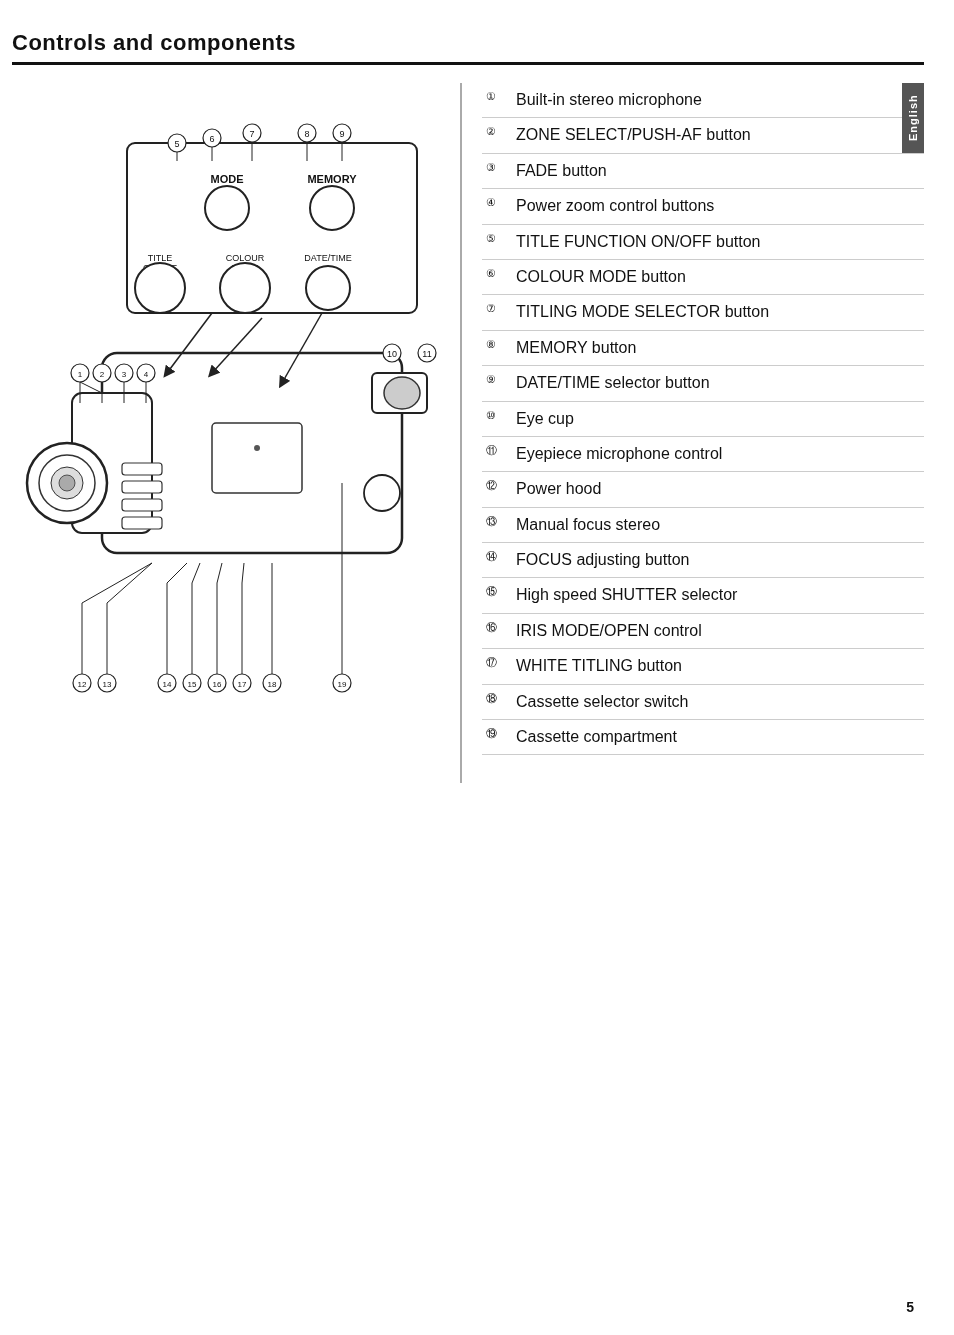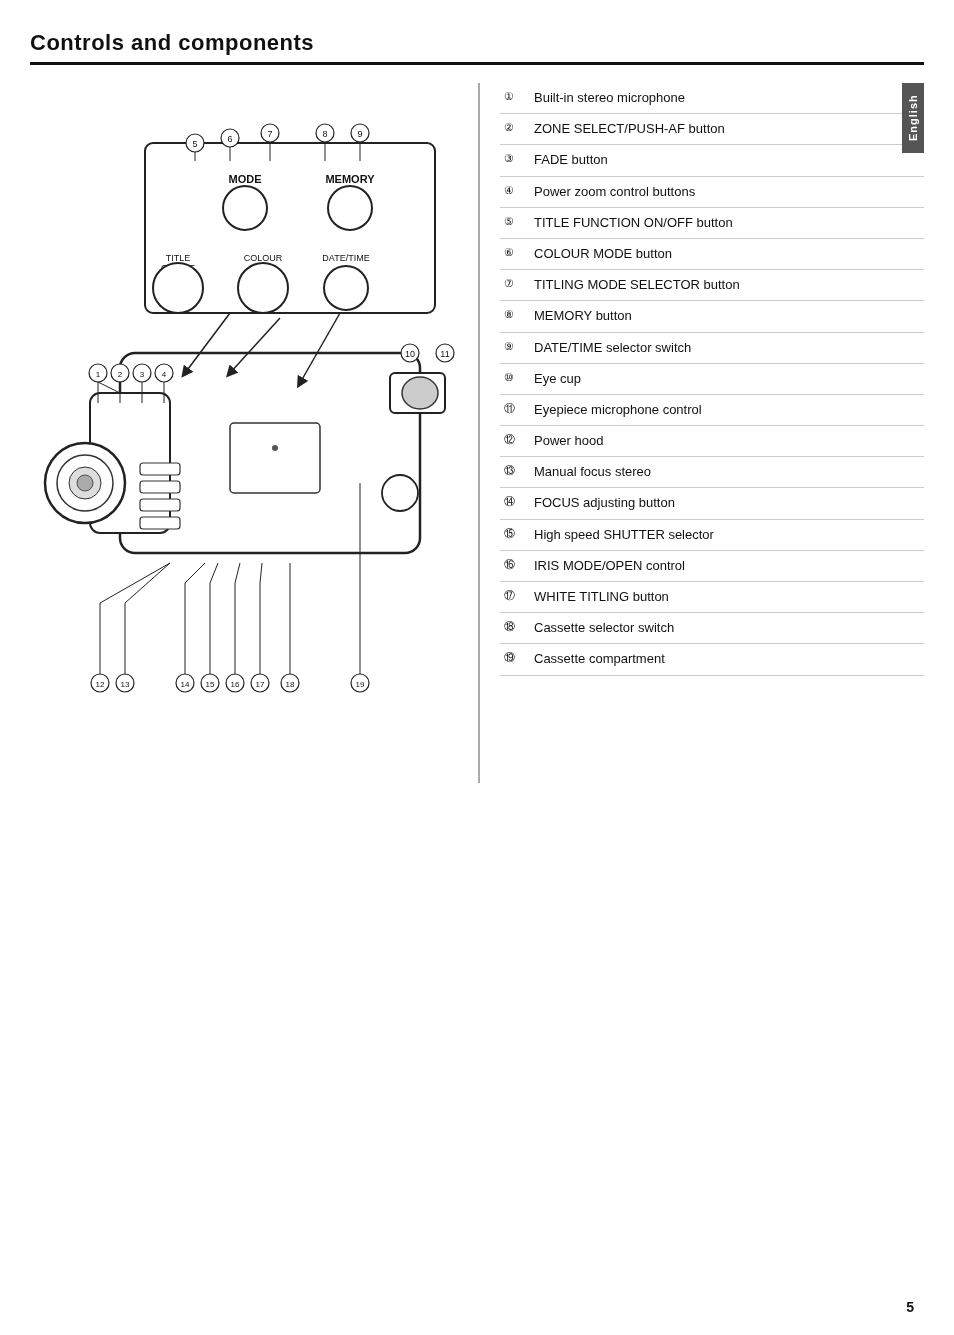--- a/index.html
+++ b/index.html
@@ -9,21 +9,21 @@
       background: #fff;
       font-family: Arial, sans-serif;
       font-size: 13px;
       color: #111;
       position: relative;
     }
 
     .page-container {
       width: 954px;
       min-height: 1335px;
-      padding: 30px 30px 20px 30px;
+      padding: 30px 30px 20px 12px;
       position: relative;
     }
 
     
     .page-title {
       font-size: 22px;
       font-weight: bold;
       margin-bottom: 6px;
       letter-spacing: 0.5px;
     }
@@ -61,21 +61,21 @@
     .component-table {
       width: 100%;
       border-collapse: collapse;
     }
     .component-table tr {
       border-bottom: 1px solid #ccc;
     }
     .component-table td {
       padding: 6px 4px;
       vertical-align: top;
-      font-size: 13px;
+      font-size: 16px;
       line-height: 1.4;
     }
     .component-table td.num-cell {
       width: 30px;
       font-size: 11px;
       white-space: nowrap;
       padding-right: 6px;
     }
 
     
@@ -308,21 +308,21 @@
             <tr>
       <td class="num-cell">⑦</td>
       <td>TITLING MODE SELECTOR button</td>
     </tr>
             <tr>
       <td class="num-cell">⑧</td>
       <td>MEMORY button</td>
     </tr>
             <tr>
       <td class="num-cell">⑨</td>
-      <td>DATE/TIME selector switch</td>
+      <td>DATE/TIME selector button</td>
     </tr>
             <tr>
       <td class="num-cell">⑩</td>
       <td>Eye cup</td>
     </tr>
             <tr>
       <td class="num-cell">⑪</td>
       <td>Eyepiece microphone control</td>
     </tr>
             <tr>

